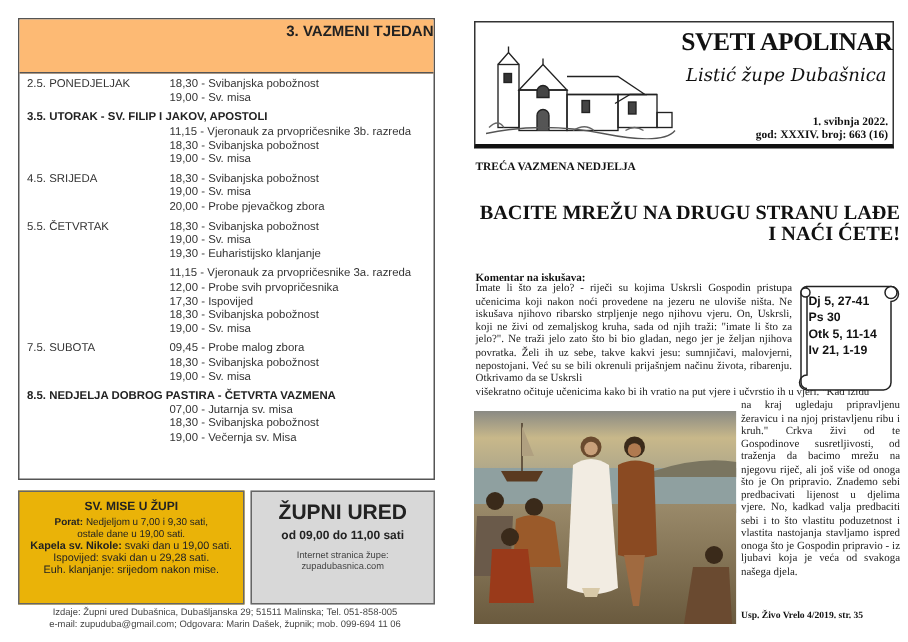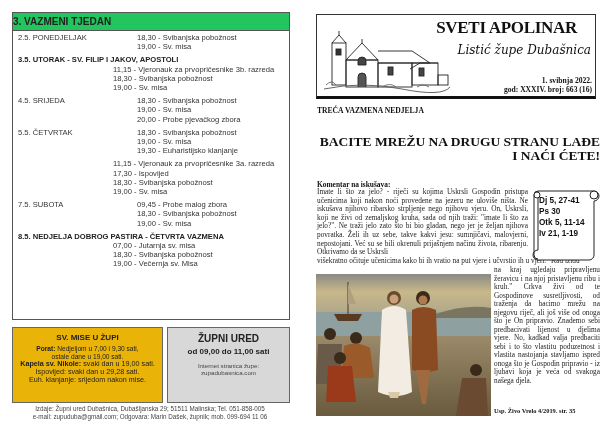--- a/index.html
+++ b/index.html
@@ -5,62 +5,62 @@
   * { margin:0; padding:0; box-sizing:border-box; }
   html, body { width:605px; height:428px; background:#fff; overflow:hidden; }
   body { position:relative; font-family:"Liberation Sans", sans-serif; color:#222; }
 
   
   #schedule {
     position:absolute; left:12px; top:12px; width:278px; height:308px;
     border:1px solid #555; background:#fff;
   }
   #schedule .hdr {
-    height:18px; background:#22c55e; border-bottom:1px solid #555;
-    text-align:left; font-weight:bold; font-size:10px; line-height:18px; color:#222;
+    height:36px; background:#fdba74; border-bottom:1px solid #555;
+    text-align:right; font-weight:bold; font-size:10px; line-height:18px; color:#222;
   }
   #days { padding:2px 0 0 5px; font-size:7.6px; line-height:9.2px; color:#333; }
   .day { margin-bottom:4px; }
-  .day-row { display:flex;gap:24px; }
+  .day-row { display:flex; }
   .day-name { width:95px; flex:none; }
   .day-name.bold { font-weight:bold; width:auto; color:#222; }
   .evs { display:block; }
   .evs.indent { padding-left:95px; }
 
   #masses {
     position:absolute; left:12px; top:327px; width:151px; height:76px;
     border:1px solid #666; background:#eab308; text-align:center; color:#222;
   }
   #masses .t { font-weight:bold; font-size:8px; margin-top:5px; }
   #masses .p { font-size:6.6px; line-height:7.6px; margin-top:3px; }
   #masses .p b { font-weight:bold; }
   #masses .k { font-size:7.2px; line-height:8px; margin-top:0; }
 
   #office {
     position:absolute; left:167px; top:327px; width:123px; height:76px;
     border:1px solid #666; background:#d8d8d8; text-align:center; color:#222;
   }
-  #office .t { font-weight:bold; font-size:10px; margin-top:5px; }
+  #office .t { font-weight:bold; font-size:14px; margin-top:5px; }
   #office .d { font-weight:bold; font-size:8px; margin-top:5px; }
   #office .h { font-weight:bold; font-size:8px; margin-top:3px; }
   #office .w { font-size:6.2px; line-height:7px; margin-top:6px; color:#444; }
 
   #footer {
     position:absolute; left:0; top:405px; width:300px; text-align:center;
     font-size:6.3px; line-height:8px; color:#444;
   }
 
   
   #masthead {
     position:absolute; left:316px; top:14px; width:280px; height:85px;
     border:1px solid #333; border-bottom:3px solid #111; background:#fff;
   }
   #church { position:absolute; left:5px; top:10px; width:130px; height:68px; }
   #mast-title {
-    position:absolute; right:18px; top:3px; font-family:"Liberation Serif", serif;
+    position:absolute; right:0; top:3px; font-family:"Liberation Serif", serif;
     font-weight:bold; font-size:17px; color:#111; letter-spacing:-0.3px;
   }
   #mast-sub {
     position:absolute; right:4px; top:28px; font-family:"DejaVu Serif", serif;
     font-style:italic; font-size:12px; color:#111;
   }
   #mast-date {
     position:absolute; right:3px; top:61px; font-family:"Liberation Serif", serif;
     font-weight:bold; font-size:7.6px; color:#111; text-align:right; line-height:9px;
   }
@@ -146,20 +146,21 @@
           <div class="evs">
             <div>18,30 - Svibanjska pobožnost</div>
             <div>19,00 - Sv. misa</div>
             <div>19,30 - Euharistijsko klanjanje</div>
           </div>
         </div>
       </div>
       <div class="day">
         <div class="evs indent">
           <div>11,15 - Vjeronauk za prvopričesnike 3a. razreda</div>
+          <div>12,00 - Probe svih prvopričesnika</div>
           <div>17,30 - Ispovijed</div>
           <div>18,30 - Svibanjska pobožnost</div>
           <div>19,00 - Sv. misa</div>
         </div>
       </div>
       <div class="day">
         <div class="day-row">
           <div class="day-name">7.5. SUBOTA</div>
           <div class="evs">
             <div>09,45 - Probe malog zbora</div>

